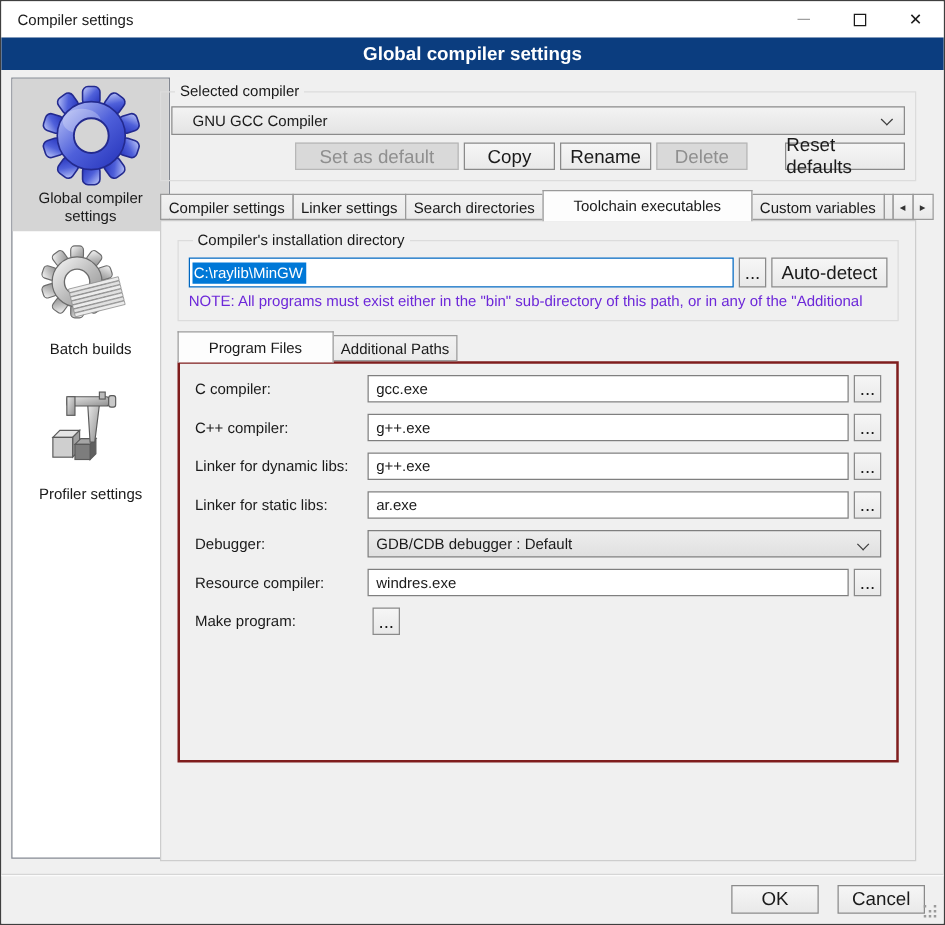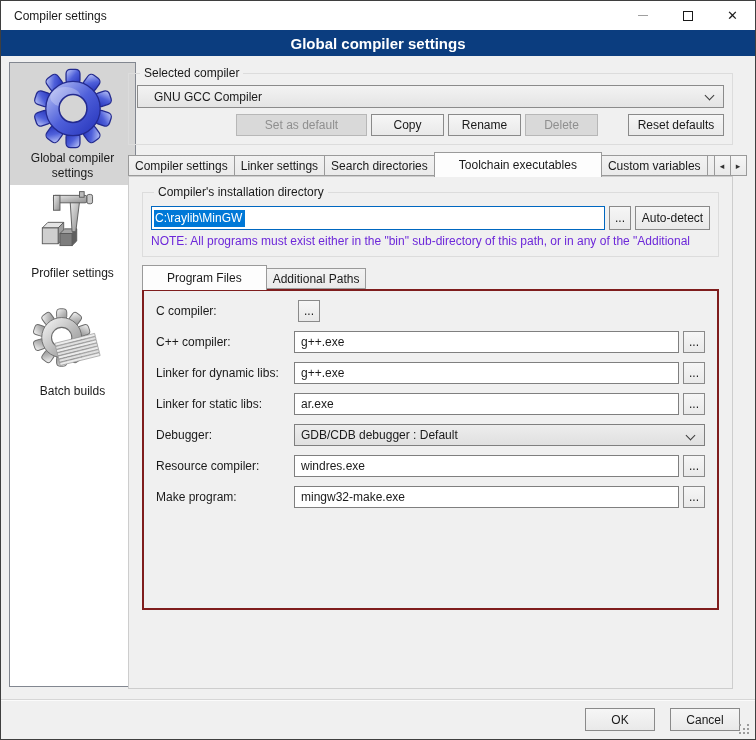--- a/index.html
+++ b/index.html
@@ -35,21 +35,21 @@
   fieldset { border:1px solid #dcdcdc; padding:5px 8px 8px; }
   legend { padding:0 4px; margin-left:3px; }
 
   .fs-compiler { margin-top:10px; }
   .combo { height:23px; border:1px solid #8b8b8b; background:linear-gradient(#f3f3f3,#e4e4e4);
            display:flex; align-items:center; padding:0 16px; position:relative; }
   .chev { width:7px; height:7px; border-right:1.4px solid #3c3c3c; border-bottom:1.4px solid #3c3c3c;
           transform:rotate(45deg); position:absolute; right:10px; top:6px; }
   .btn-row { margin-top:6px; display:flex; justify-content:flex-end; gap:4px; }
   .btn { height:22px; border:1px solid #8a8a8a; background:linear-gradient(#f6f6f6,#e9e9e9);
-         display:flex; align-items:center; justify-content:center; font-size:12px; }
+         display:flex; align-items:center; justify-content:center; font-size:15px; }
   .btn.disabled { background:#d9d9d9; border-color:#b7b7b7; color:#8f8f8f; }
   .w-setdef { width:131px; } .w-std { width:73px; } .w-reset { width:96px; margin-left:26px; }
 
   
   .tabstrip { margin-top:6px; display:flex; align-items:flex-end; height:25px; position:relative; z-index:3; }
   .tab { height:21px; padding:0 6px; display:flex; align-items:center; white-space:nowrap;
          background:linear-gradient(#f2f2f2,#eaeaea); border:1px solid #9a9a9a; margin-left:-1px; }
   .tab:first-child { margin-left:0; }
   .tab.active { height:25px; background:#fdfdfd; border-bottom:0; margin-bottom:-1px; z-index:5; padding:0 24px; }
   .tab.clipped { width:31px; overflow:hidden; padding-right:0; }
@@ -59,21 +59,21 @@
                font-size:9px; color:#333; }
 
   .tabpanel { border:1px solid #cdcdcd; background:#f0f0f0; height:513px; padding:6px 13px; position:relative; z-index:1; }
 
   
   .fs-install { margin-top:2px; }
   .dir-row { display:flex; gap:4px; align-items:flex-start; margin-top:2px; }
   .input-focused { flex:1; height:24px; border:1px solid #0067c0; background:#ffffff; display:flex; align-items:center; padding:0 2px; overflow:hidden; }
   .sel-text { background:#0078d7; color:#ffffff; padding:1px 3px 2px 1px; white-space:nowrap; }
   .browse { width:22px; height:24px; }
-  .autodetect { width:75px; height:24px; }
+  .autodetect { width:93px; height:24px; }
   .note { color:#6d28d9; margin-top:4px; white-space:nowrap; overflow:hidden; }
 
   
   .subtabs { margin-top:7px; }
   .subpanel { border:2px solid #7f1d1d; background:#f0f0f0; height:321px; padding:9px 12px; position:relative; z-index:1; }
   .frow { display:flex; align-items:center; margin-bottom:9px; }
   .frow .flabel { width:138px; }
   .field { flex:1; height:22px; border:1px solid #7f7f7f; background:#ffffff; display:flex; align-items:center; padding:0 6px; overflow:hidden; }
   .field.combo-field { background:linear-gradient(#ededed,#e0e0e0); position:relative; }
   .combo-field .chev { top:7px; }
@@ -131,45 +131,20 @@
             <rect x="26.5" y="1" width="11" height="12" rx="3.5" transform="rotate(216 32 32)"></rect>
             <rect x="26.5" y="1" width="11" height="12" rx="3.5" transform="rotate(252 32 32)"></rect>
             <rect x="26.5" y="1" width="11" height="12" rx="3.5" transform="rotate(288 32 32)"></rect>
             <rect x="26.5" y="1" width="11" height="12" rx="3.5" transform="rotate(324 32 32)"></rect>
             <circle cx="32" cy="32" r="21.5"></circle>
           </g>
           <ellipse cx="26" cy="23" rx="12" ry="8" fill="#ffffff" opacity="0.25"></ellipse>
           <circle cx="32" cy="32" r="11" fill="#d5d5d5" stroke="#232a8f" stroke-width="1.2"></circle>
         </svg>
         <span class="label">Global compiler settings</span>
-      </div>
-
-      <div class="side-item it2">
-        <svg width="80" height="74" viewBox="0 0 86 78">
-          <defs>
-            <linearGradient id="gGray2" x1="0" y1="0" x2="1" y2="1">
-              <stop offset="0" stop-color="#e9e9e9"></stop>
-                <stop offset="1" stop-color="#8f8f8f"></stop>
-            </linearGradient>
-          </defs>
-          <g stroke="#5a5a5a" stroke-width="1">
-            <polygon points="10,40 16,34 33,34 27,40" fill="#e4e4e4"></polygon>
-            <polygon points="27,40 33,34 33,51 27,57" fill="#9f9f9f"></polygon>
-            <rect x="10" y="40" width="17" height="17" fill="#cfcfcf"></rect>
-            <polygon points="29,46 34,41 47,41 42,46" fill="#a5a5a5"></polygon>
-            <polygon points="42,46 47,41 47,54 42,59" fill="#5f5f5f"></polygon>
-            <rect x="29" y="46" width="13" height="13" fill="#7d7d7d"></rect>
-            <polygon points="40,12 50,12 46,44 42,44" fill="url(#gGray2)"></polygon>
-            <rect x="22" y="5" width="36" height="8" rx="2" fill="url(#gGray2)"></rect>
-            <rect x="22" y="5" width="7" height="16" fill="url(#gGray2)"></rect>
-            <rect x="50" y="1" width="5" height="6" fill="#bbbbbb"></rect>
-            <rect x="58" y="4" width="6" height="10" rx="2" fill="#c9c9c9"></rect>
-          </g>
-        </svg>
-        <span class="label">Profiler settings</span>
       </div>
 
       <div class="side-item it3">
         <svg width="84" height="80" viewBox="0 0 86 78">
           <defs>
             <linearGradient id="gGray1" x1="0" y1="0" x2="1" y2="1">
               <stop offset="0" stop-color="#fafafa"></stop>
                 <stop offset="0.55" stop-color="#b9b9b9"></stop>
                 <stop offset="1" stop-color="#8c8c8c"></stop>
             </linearGradient>
@@ -193,20 +168,45 @@
             <rect x="28" y="37.4" width="42" height="3" fill="#e0e0e0" stroke="#8a8a8a" stroke-width="0.6"></rect>
             <rect x="28" y="40.8" width="42" height="3" fill="#ececec" stroke="#8a8a8a" stroke-width="0.6"></rect>
             <rect x="28" y="44.2" width="42" height="3" fill="#e0e0e0" stroke="#8a8a8a" stroke-width="0.6"></rect>
             <rect x="28" y="47.6" width="42" height="3" fill="#ececec" stroke="#8a8a8a" stroke-width="0.6"></rect>
             <rect x="28" y="51" width="42" height="3" fill="#e0e0e0" stroke="#8a8a8a" stroke-width="0.6"></rect>
             <rect x="28" y="54.4" width="42" height="3" fill="#ececec" stroke="#8a8a8a" stroke-width="0.6"></rect>
           </g>
         </svg>
         <span class="label">Batch builds</span>
       </div>
+
+      <div class="side-item it2">
+        <svg width="80" height="74" viewBox="0 0 86 78">
+          <defs>
+            <linearGradient id="gGray2" x1="0" y1="0" x2="1" y2="1">
+              <stop offset="0" stop-color="#e9e9e9"></stop>
+                <stop offset="1" stop-color="#8f8f8f"></stop>
+            </linearGradient>
+          </defs>
+          <g stroke="#5a5a5a" stroke-width="1">
+            <polygon points="10,40 16,34 33,34 27,40" fill="#e4e4e4"></polygon>
+            <polygon points="27,40 33,34 33,51 27,57" fill="#9f9f9f"></polygon>
+            <rect x="10" y="40" width="17" height="17" fill="#cfcfcf"></rect>
+            <polygon points="29,46 34,41 47,41 42,46" fill="#a5a5a5"></polygon>
+            <polygon points="42,46 47,41 47,54 42,59" fill="#5f5f5f"></polygon>
+            <rect x="29" y="46" width="13" height="13" fill="#7d7d7d"></rect>
+            <polygon points="40,12 50,12 46,44 42,44" fill="url(#gGray2)"></polygon>
+            <rect x="22" y="5" width="36" height="8" rx="2" fill="url(#gGray2)"></rect>
+            <rect x="22" y="5" width="7" height="16" fill="url(#gGray2)"></rect>
+            <rect x="50" y="1" width="5" height="6" fill="#bbbbbb"></rect>
+            <rect x="58" y="4" width="6" height="10" rx="2" fill="#c9c9c9"></rect>
+          </g>
+        </svg>
+        <span class="label">Profiler settings</span>
+      </div>
     </div>
 
     <div class="main">
 
       <fieldset class="fs-compiler">
         <legend>Selected compiler</legend>
         <div class="combo">
           <span>GNU GCC Compiler</span>
           <span class="chev"></span>
         </div>
@@ -251,20 +251,23 @@
         </fieldset>
 
         <div class="tabstrip subtabs">
           <div class="tab active">Program Files</div>
           <div class="tab">Additional Paths</div>
         </div>
 
         <div class="subpanel">
           <div class="frow">
             <span class="flabel">C compiler:</span>
+            <div class="field">
+                <span>gcc.exe</span>
+              </div>
             <div class="btn browse-sm">...</div>
           </div>
           <div class="frow">
             <span class="flabel">C++ compiler:</span>
             <div class="field">
                 <span>g++.exe</span>
               </div>
             <div class="btn browse-sm">...</div>
           </div>
           <div class="frow">
@@ -290,23 +293,20 @@
           </div>
           <div class="frow">
             <span class="flabel">Resource compiler:</span>
             <div class="field">
                 <span>windres.exe</span>
               </div>
             <div class="btn browse-sm">...</div>
           </div>
           <div class="frow">
             <span class="flabel">Make program:</span>
-            <div class="field">
-                <span>mingw32-make.exe</span>
-              </div>
             <div class="btn browse-sm">...</div>
           </div>
         </div>
 
       </div>
     </div>
 
     <div class="footer-line"></div>
     <div class="footer-btns">
       <div class="btn w-ok">OK</div>

